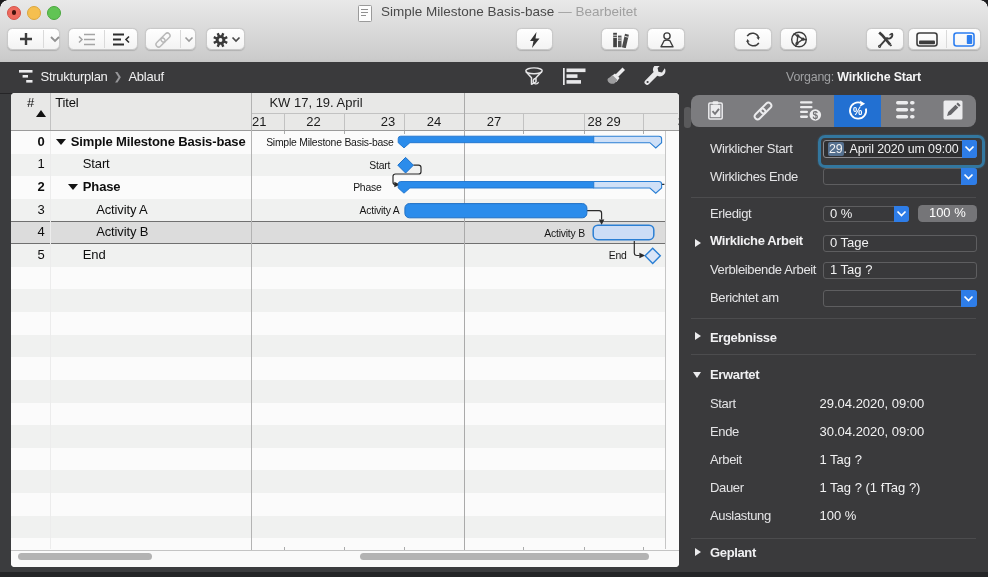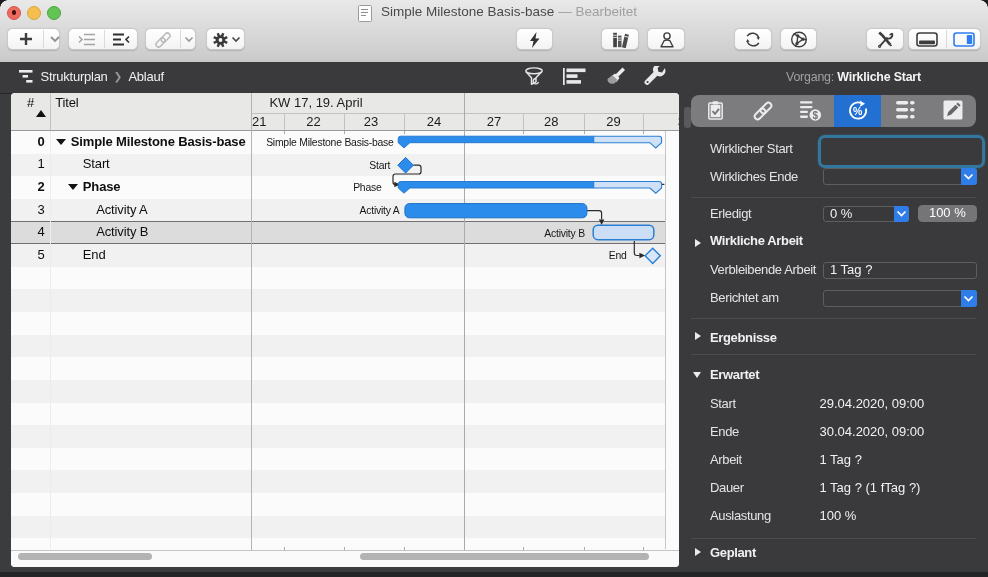--- a/index.html
+++ b/index.html
@@ -229,24 +229,24 @@
   </svg>
 <div class="abs" id="vorgang">Vorgang: <b>Wirkliche Start</b></div>
 <div class="abs" id="card">
 <div class="abs" id="thead" style="border-bottom:1px solid #9b9b9b;box-sizing:border-box"></div>
 <div class="abs rowtxt" style="left:13px;top:-0.8px;width:13px;text-align:center">#</div>
 <div class="abs" style="left:24.9px;top:17px;width:0;height:0;border-left:5px solid transparent;border-right:5px solid transparent;border-bottom:7.3px solid #111"></div>
 <div class="abs rowtxt" style="left:44.2px;top:-0.8px">Titel</div>
 <div class="abs kwl" style="left:205px;width:200px">KW 17, 19. April</div>
 <div class="abs dayl" style="left:241px">21</div>
 <div class="abs dayl" style="left:282.6px;width:40px;text-align:center">22</div>
-<div class="abs dayl" style="left:340px;width:40px;text-align:center">23</div>
+<div class="abs dayl" style="left:357px;width:40px;text-align:center">23</div>
 <div class="abs dayl" style="left:403px;width:40px;text-align:center">24</div>
 <div class="abs dayl" style="left:462.9px;width:40px;text-align:center">27</div>
-<div class="abs dayl" style="left:533px;width:40px;text-align:left">28</div>
+<div class="abs dayl" style="left:551px;width:40px;text-align:right">28</div>
 <div class="abs dayl" style="left:582.4px;width:40px;text-align:center">29</div>
 <div class="abs dayl" style="left:654px;width:40px;text-align:center">30</div>
 <div class="vline hline" style="left:239.6px;top:19.6px;width:427.9px;height:1px"></div>
 <div class="vline hline" style="left:38.8px;top:0;height:37.1px"></div>
 <div class="vline" style="left:272.7px;top:19.6px;height:17.5px;background:#c2c2c2"></div>
 <div class="vline" style="left:332.6px;top:19.6px;height:17.5px;background:#c2c2c2"></div>
 <div class="vline" style="left:392.5px;top:19.6px;height:17.5px;background:#c2c2c2"></div>
 <div class="vline" style="left:512.4px;top:19.6px;height:17.5px;background:#c2c2c2"></div>
 <div class="vline" style="left:572.7px;top:19.6px;height:17.5px;background:#c2c2c2"></div>
 <div class="vline" style="left:632.2px;top:19.6px;height:17.5px;background:#c2c2c2"></div>
@@ -361,38 +361,44 @@
     </svg>
 <svg class="abs" style="left:264px;top:7px" width="20" height="20" viewBox="0 0 20 20">
       <rect x="0.5" y="0.5" width="19" height="19" rx="1.5" fill="#ececee"></rect>
       <g fill="#66666a">
         <path d="M4 16l1.2-4 7.3-7.3 2.8 2.8-7.3 7.3z"></path>
         <path d="M13.3 3.9l1.5-1.5 2.8 2.8-1.5 1.5z"></path>
       </g>
     </svg>
 <div class="ilabel" style="top:47.3px">Wirklicher Start</div>
 <div class="abs" style="left:139.5px;top:42px;width:161px;height:27px;border:3.5px solid #33779f;border-radius:7px;box-shadow:0 0 2px rgba(60,130,170,.6)"></div>
+<div class="ifield" style="left:144.5px;top:46.5px;width:154px;height:18px;background:#2f2f31;border-color:#8b8b8f;line-height:16px;font-size:12.4px;padding-left:4px;letter-spacing:-0.1px"><span style="background:#55708f;border-radius:2px;padding:0 1px">29</span>. April 2020 um 09:00<div class="ddbtn">
+        <svg width="11" height="8" viewBox="0 0 11 8" style="position:absolute;left:2px;top:5px">
+          <path d="M1.5 1.5l4 4 4-4" stroke="#fff" stroke-width="1.7" fill="none"></path>
+        </svg>
+      </div></div>
 <div class="ilabel" style="top:74.8px">Wirkliches Ende</div>
 <div class="ifield" style="top:75px">
       <div class="ddbtn">
         <svg width="11" height="8" viewBox="0 0 11 8" style="position:absolute;left:2px;top:4.5px">
           <path d="M1.5 1.5l4 4 4-4" stroke="#fff" stroke-width="1.7" fill="none"></path>
         </svg>
       </div>
     </div>
 <div class="isep" style="top:104.2px"></div>
 <div class="ilabel" style="top:112.2px">Erledigt</div>
 <div class="ifield" style="top:112.7px;width:86.3px">0 %<div class="ddbtn">
         <svg width="11" height="8" viewBox="0 0 11 8" style="position:absolute;left:2px;top:4.5px">
           <path d="M1.5 1.5l4 4 4-4" stroke="#fff" stroke-width="1.7" fill="none"></path>
         </svg>
       </div></div>
 <div class="abs" style="left:239px;top:112px;width:59.7px;height:16.8px;background:#757578;border-radius:4.5px;font-size:13px;color:#fdfdfd;text-align:center;line-height:16.8px">100 %</div>
 <div class="itri r" style="left:16.5px;top:145.6px"></div>
 <div class="ilabel bold" style="top:139px">Wirkliche Arbeit</div>
+<div class="ifield" style="top:142px">0 Tage</div>
 <div class="ilabel" style="top:168.3px">Verbleibende Arbeit</div>
 <div class="ifield" style="top:169px">1 Tag ?</div>
 <div class="ilabel" style="top:196.4px">Berichtet am</div>
 <div class="ifield" style="top:197px">
       <div class="ddbtn">
         <svg width="11" height="8" viewBox="0 0 11 8" style="position:absolute;left:2px;top:4.5px">
           <path d="M1.5 1.5l4 4 4-4" stroke="#fff" stroke-width="1.7" fill="none"></path>
         </svg>
       </div>
     </div>

